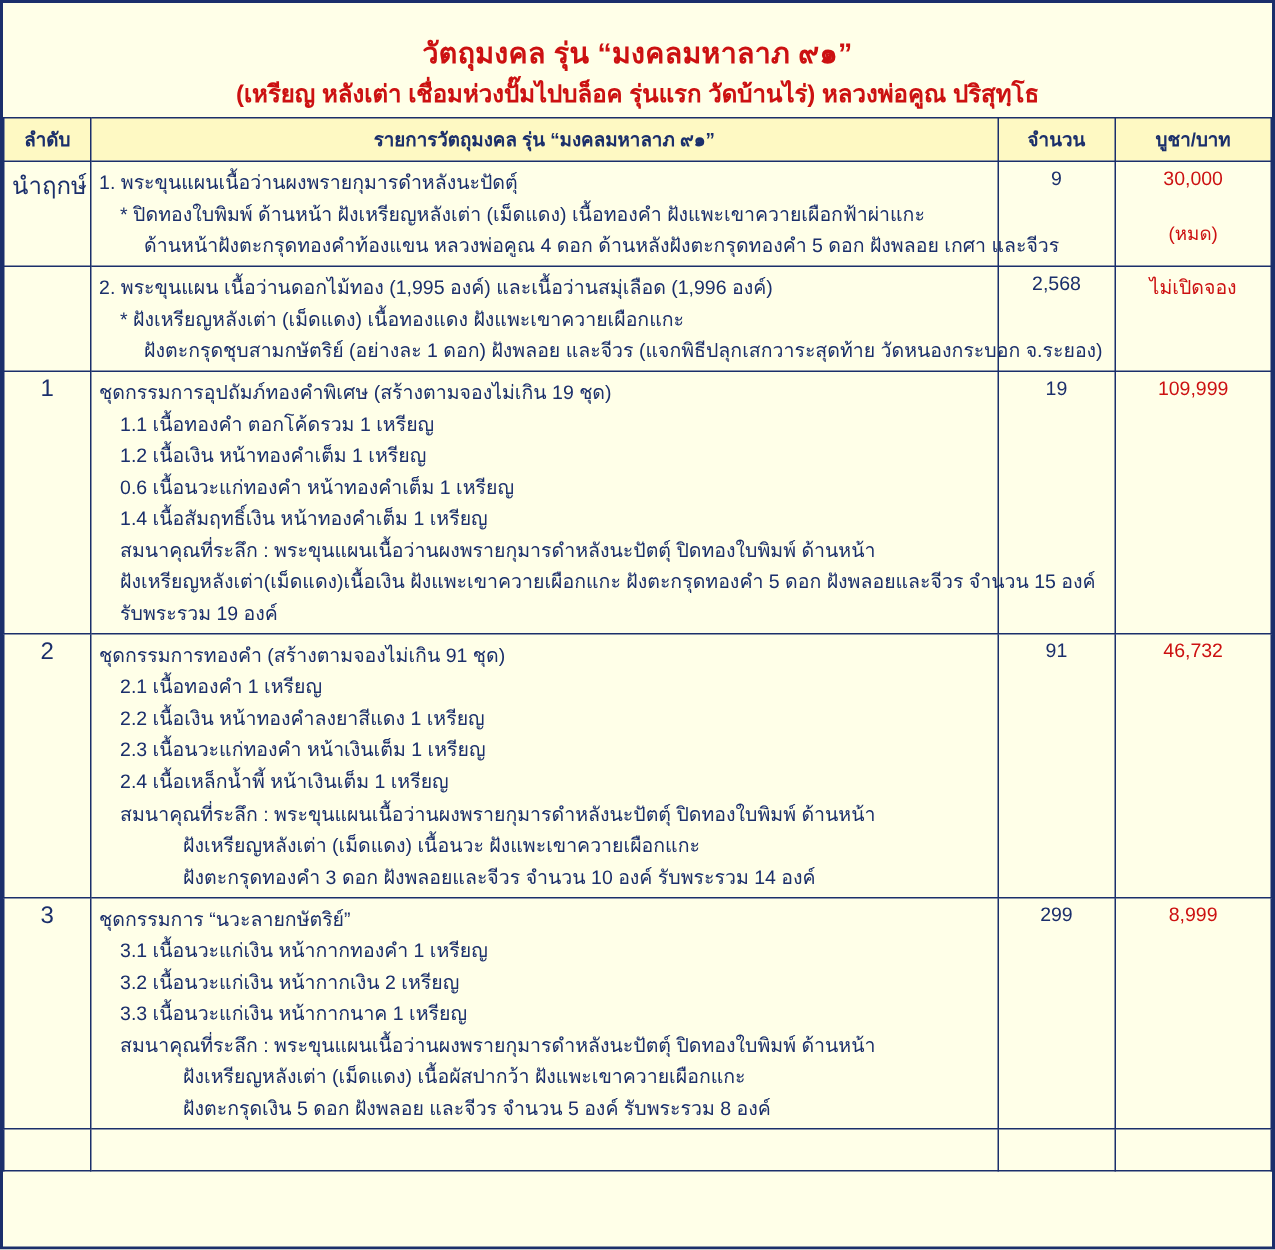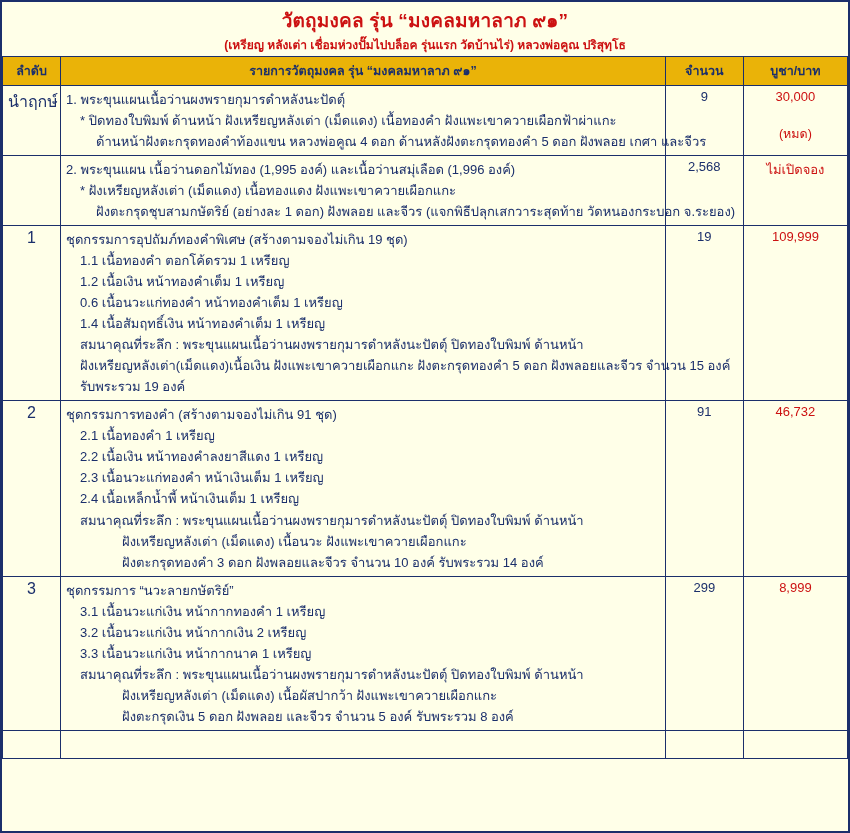--- a/index.html
+++ b/index.html
@@ -25,24 +25,25 @@
   .header {
     text-align: center;
     padding: 6px 10px 2px 10px;
   }
   .title-main {
     color: #cc1111;
     font-size: 19px;
     font-weight: bold;
     letter-spacing: 0.2px;
     line-height: 1.35;
+    margin-top: 16px;
   }
   .title-sub {
     color: #cc1111;
-    font-size: 12px;
+    font-size: 16px;
     font-weight: bold;
     line-height: 1.5;
     margin-top: 2px;
   }
   .purpose {
     color: #1b2f6b;
     font-size: 12.5px;
     font-weight: bold;
     line-height: 1.5;
     margin-top: 3px;
@@ -58,21 +59,21 @@
     border: 1px solid #1b2f6b;
     vertical-align: top;
     padding: 3px 5px;
   }
   table.main thead th {
     text-align: center;
     font-size: 12.5px;
     font-weight: bold;
     color: #1b2f6b;
     padding: 4px 2px;
-    background: #eab308;
+    background: #fef9c3;
   }
   col.c-order { width: 58px; }
   col.c-detail { width: 604px; }
   col.c-qty { width: 78px; }
   col.c-price { width: 104px; }
 
   td.order {
     text-align: center;
     font-size: 16px;
     color: #1b2f6b;

